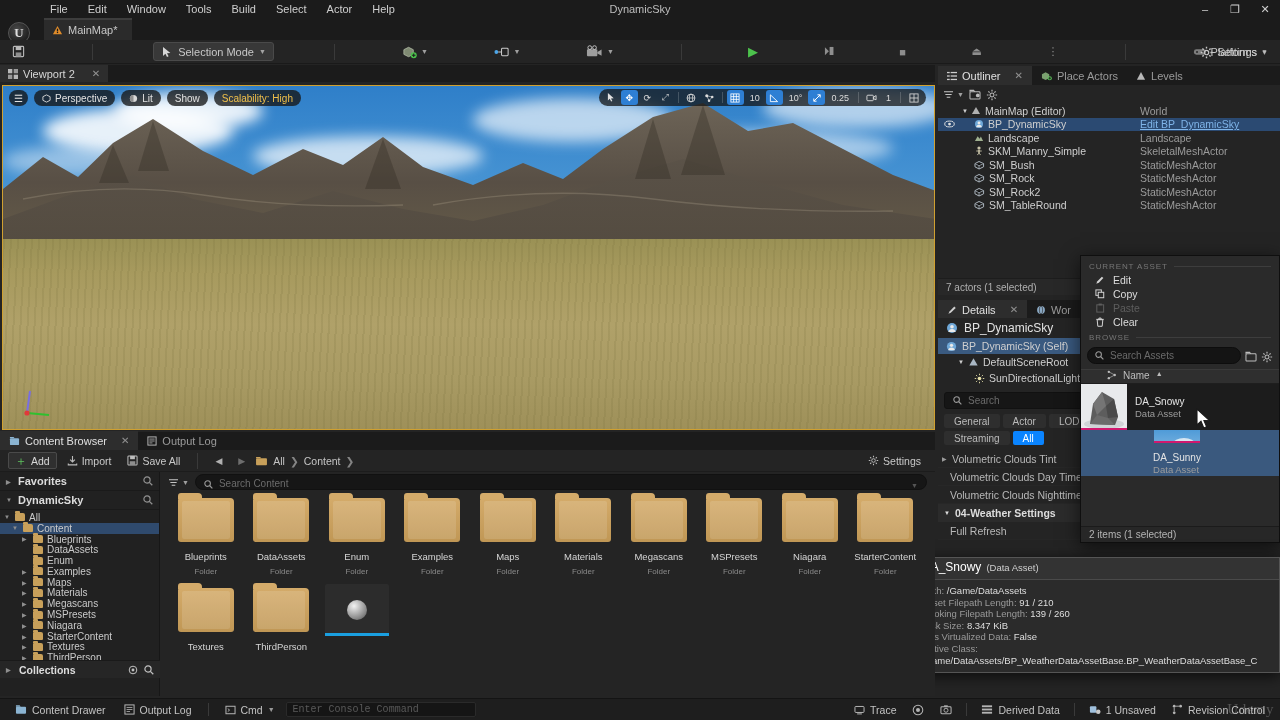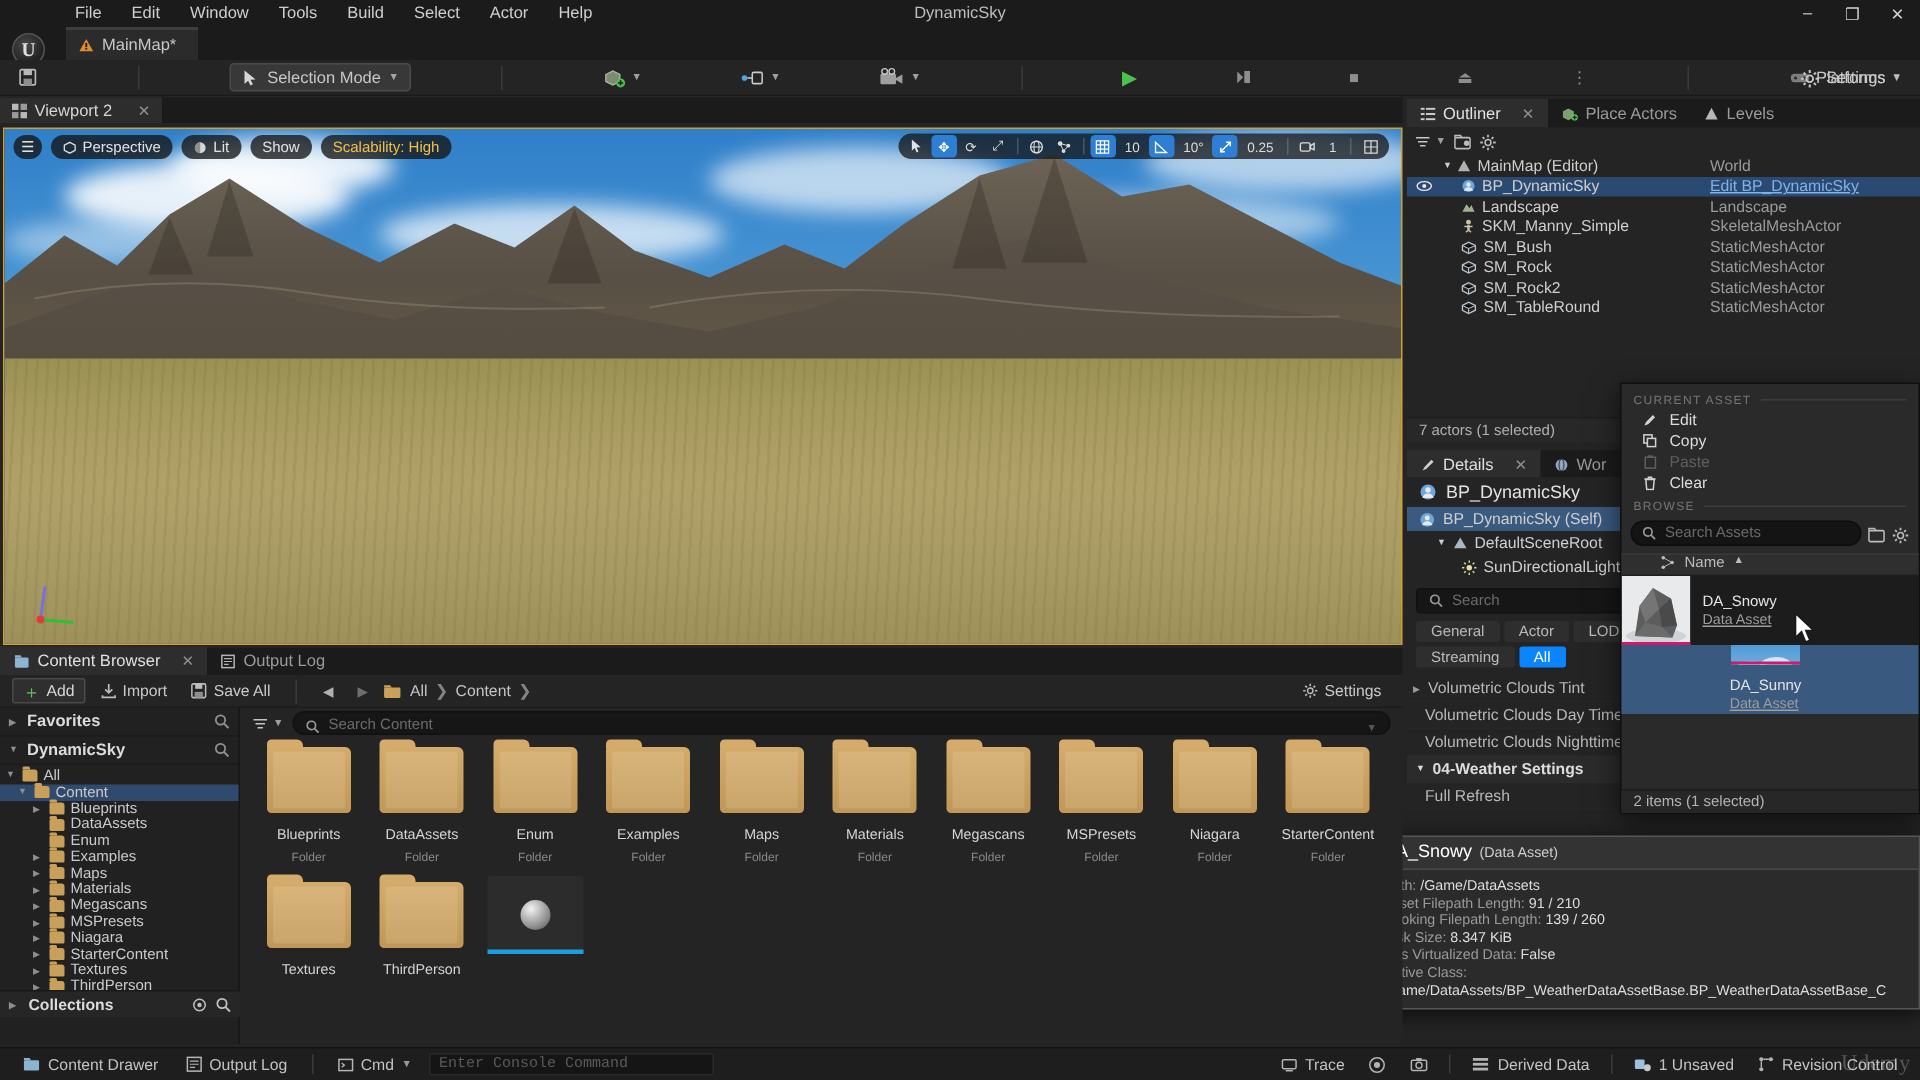--- a/index.html
+++ b/index.html
@@ -96,21 +96,21 @@
   .pk-sec .rule { flex:1; height:1px; background:#3d3d3d; }
   .pk-item { display:flex; align-items:center; gap:8px; height:14px; padding:0 8px 0 14px; font-size:10.5px; color:#dcdcdc; }
   .pk-item.dis { color:#5e5e5e; }
   .pk-search { margin:3px 6px 5px 6px; height:17px; background:#141414; border:1px solid #0d0d0d; border-radius:9px; display:flex; align-items:center; gap:6px; padding:0 7px; color:#6a6a6a; font-size:10px; }
   .pk-colhead { display:flex; gap:6px; height:15px; padding:0 26px; background:#2f2f2f; border-top:1px solid #3a3a3a; border-bottom:1px solid #1e1e1e; font-size:10px; color:#bdbdbd; }
   .pk-asset { display:flex; align-items:center; gap:8px; height:46px; background:#1c1c1c; padding-right:6px; }
   .pk-asset.sel { background:#3a597e;flex-direction:column; }
   .pk-thumb { width:46px; height:46px; position:relative; overflow:hidden; }
   .pk-thumb:after { content:""; position:absolute; left:0; right:0; bottom:0; height:2px; background:#d0186e; }
   .pk-aname { font-size:10px; color:#e4e4e4; line-height:13px; }
-  .pk-atype { font-size:9.5px; color:#9d9d9d; line-height:12px;text-decoration:underline; }
+  .pk-atype { font-size:9.5px; color:#9d9d9d; line-height:12px; }
   .pk-foot { position:absolute; left:0; bottom:0; width:100%; height:16px; background:#272727; border-top:1px solid #1b1b1b; display:flex; align-items:center; padding:0 8px; font-size:10px; color:#b4b4b4; }
 
   
   .tooltip { position:absolute; left:913px; top:557px; width:367px; background:#2b2b2b; border:1px solid #555; box-shadow:0 3px 14px rgba(0,0,0,.7); }
   .tt-head { height:22px; background:#333; border-bottom:1px solid #4a4a4a; display:flex; align-items:baseline; gap:5px; padding:2px 8px 0 8px; }
   .tt-name { font-size:12px; color:#fff; }
   .tt-sub { font-size:9.5px; color:#cfcfcf; }
   .tt-body { padding:5px 8px 6px 8px; }
   .tt-line { font-size:9.5px; line-height:11.6px; color:#9a9a9a; }
   .tt-line b { color:#dedede; font-weight:normal; }

